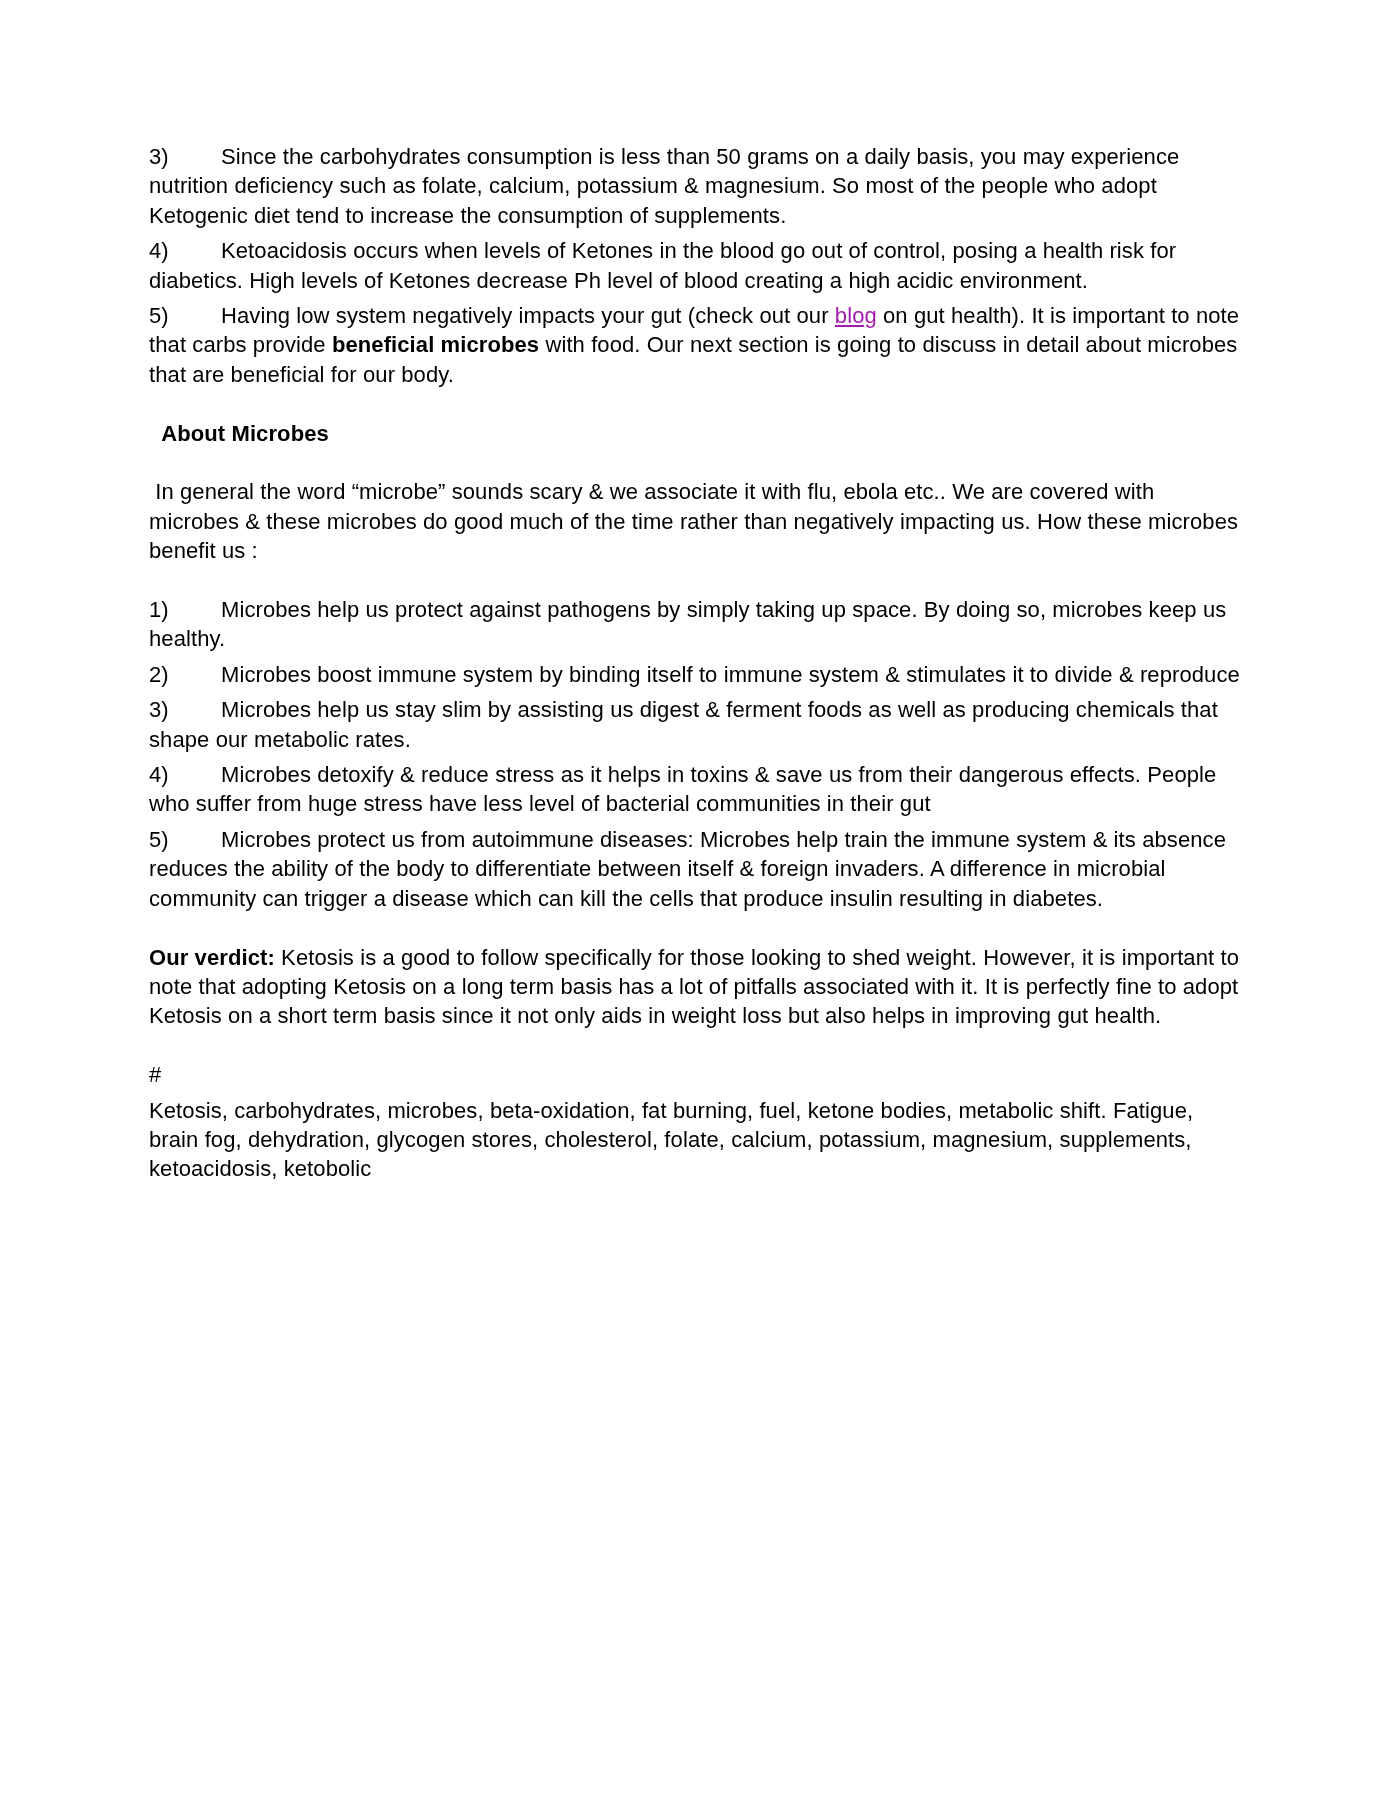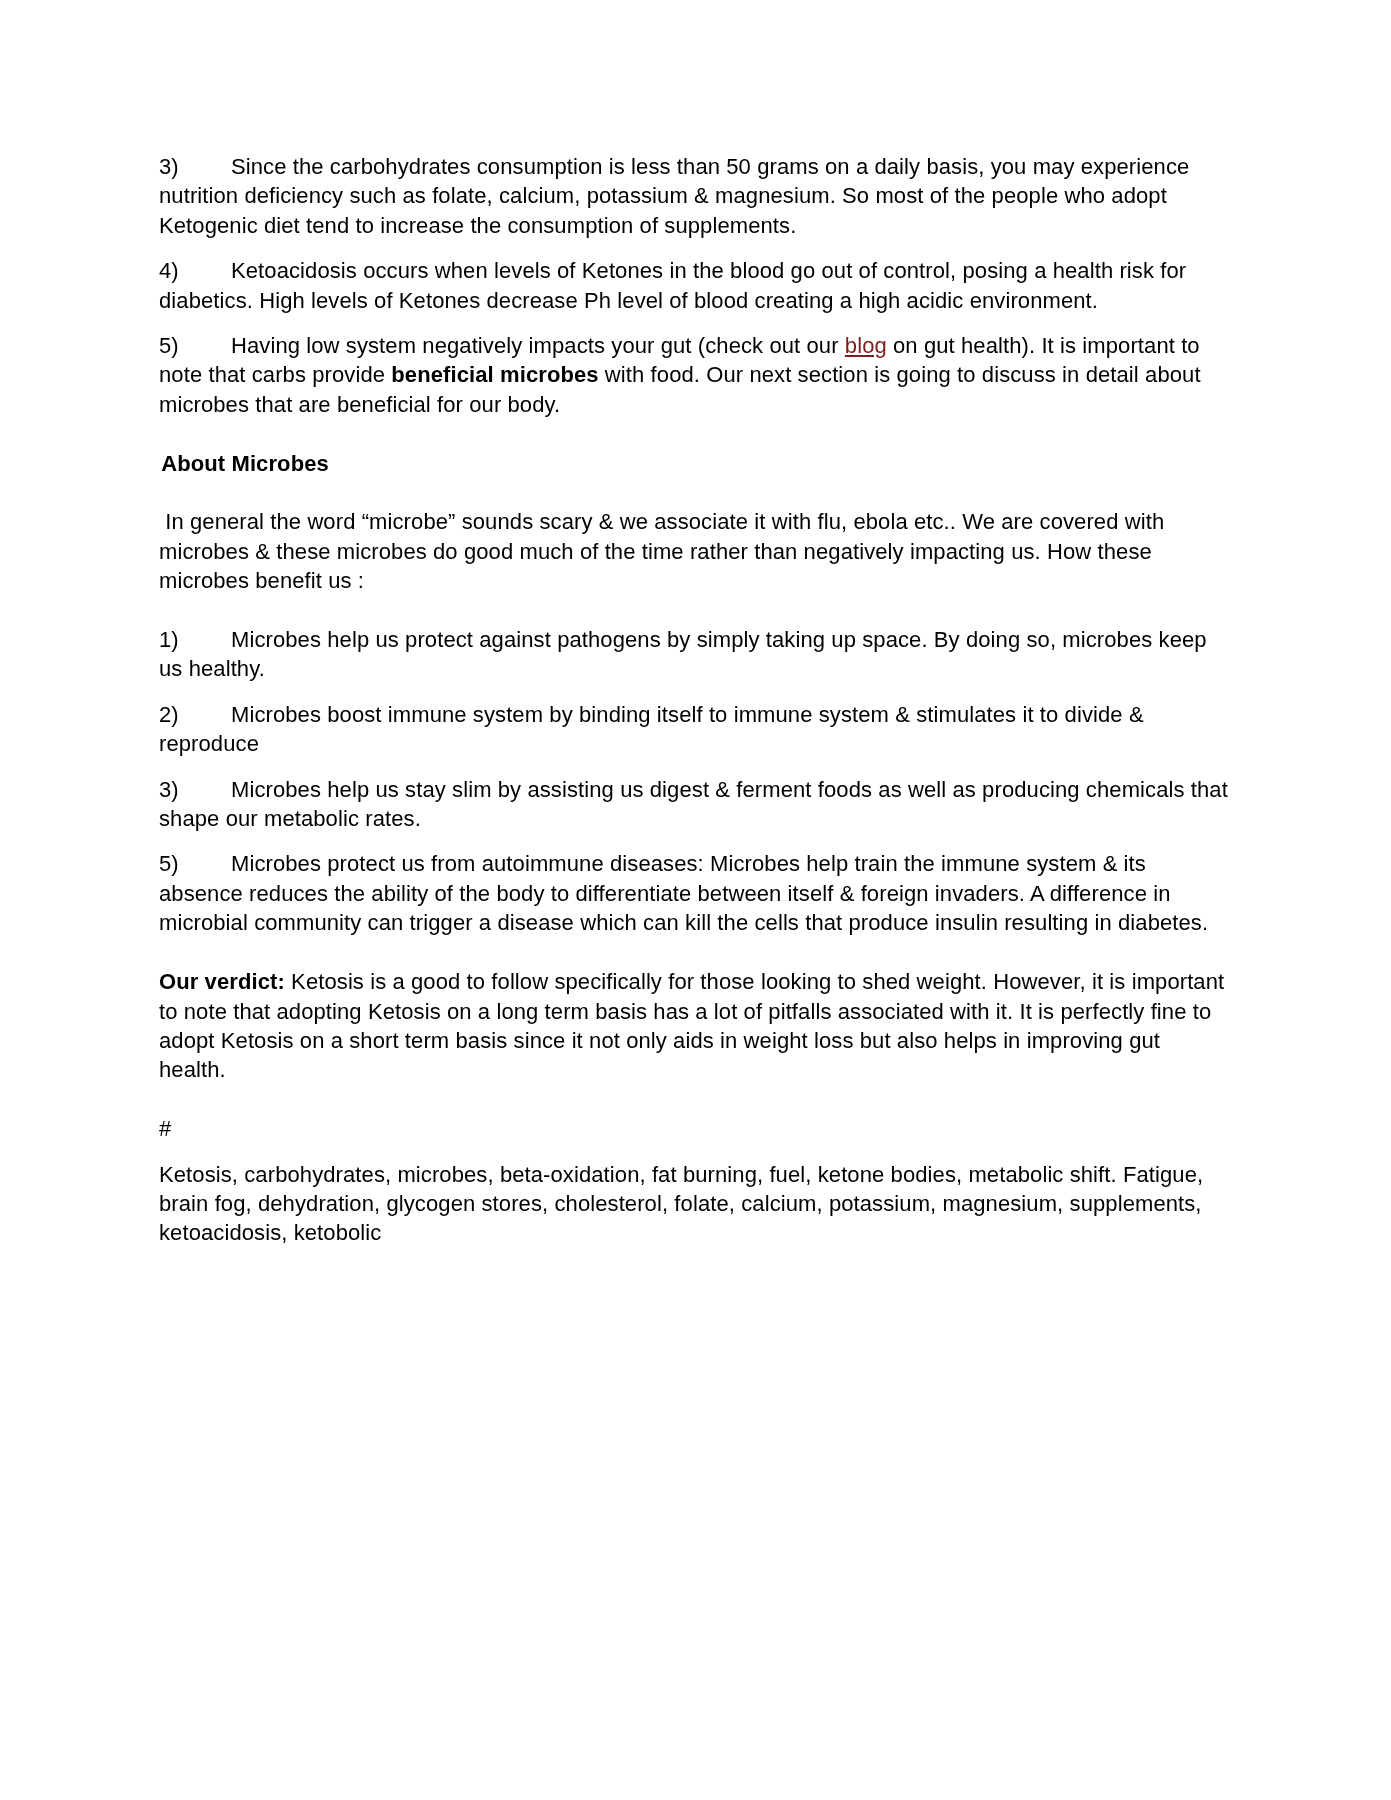--- a/index.html
+++ b/index.html
@@ -21,39 +21,39 @@
     padding: 136px 143px 0 143px;
     background: #ffffff;
   }
   .doc {
     width: 1105px;
     font-size: 22px;
     line-height: 29.4px;
     letter-spacing: 0.1px;
   }
   p {
-    margin: 16px;
+    margin: 6px;
     white-space: pre-wrap;
   }
   p.gap-after { margin-bottom: 29.4px; }
   .num {
     display: inline-block;
     width: 72px;
   }
   .b { font-weight: bold; }
   h3 {
     margin: 12px;
     font-size: 22px;
     line-height: 29.4px;
     font-weight: bold;
     white-space: pre-wrap;
   }
   h3.gap-after { margin-bottom: 29.4px; }
   a.link {
-    color: #7f1d1d;
+    color: #a21caf;
     text-decoration: underline;
     cursor: pointer;
   }
 </style>
 </head>
 <body>
 
 <div class="page">
   <div class="doc">
 
@@ -66,20 +66,21 @@
     <h3 class="gap-after"> About Microbes</h3>
 
     <p class="gap-after"> In general the word “microbe” sounds scary &amp; we associate it with flu, ebola etc.. We are covered with microbes &amp; these microbes do good much of the time rather than negatively impacting us. How these microbes benefit us :</p>
 
     <p><span class="num">1)</span><span>Microbes help us protect against pathogens by simply taking up space. By doing so, microbes keep us healthy.</span></p>
 
     <p><span class="num">2)</span><span>Microbes boost immune system by binding itself to immune system &amp; stimulates it to divide &amp; reproduce</span></p>
 
     <p><span class="num">3)</span><span>Microbes help us stay slim by assisting us digest &amp; ferment foods as well as producing chemicals that shape our metabolic rates.</span></p>
 
+    <p><span class="num">4)</span><span>Microbes detoxify &amp; reduce stress as it helps in toxins &amp; save us from their dangerous effects. People who suffer from huge stress have less level of bacterial communities in their gut</span></p>
 
     <p class="gap-after"><span class="num">5)</span><span>Microbes protect us from autoimmune diseases: Microbes help train the immune system &amp; its absence reduces the ability of the body to differentiate between itself &amp; foreign invaders. A difference in microbial community can trigger a disease which can kill the cells that produce insulin resulting in diabetes.</span></p>
 
 
 
     <p class="gap-after"><span class="b">Our verdict:</span><span> Ketosis is a good to follow specifically for those looking to shed weight. However, it is important to note that adopting Ketosis on a long term basis has a lot of pitfalls associated with it. It is perfectly fine to adopt Ketosis on a short term basis since it not only aids in weight loss but also helps in improving gut health.</span></p>
 
     <p>#</p>
 
     <p>Ketosis, carbohydrates, microbes, beta-oxidation, fat burning, fuel, ketone bodies, metabolic shift. Fatigue, brain fog, dehydration, glycogen stores, cholesterol, folate, calcium, potassium, magnesium, supplements, ketoacidosis, ketobolic</p>

